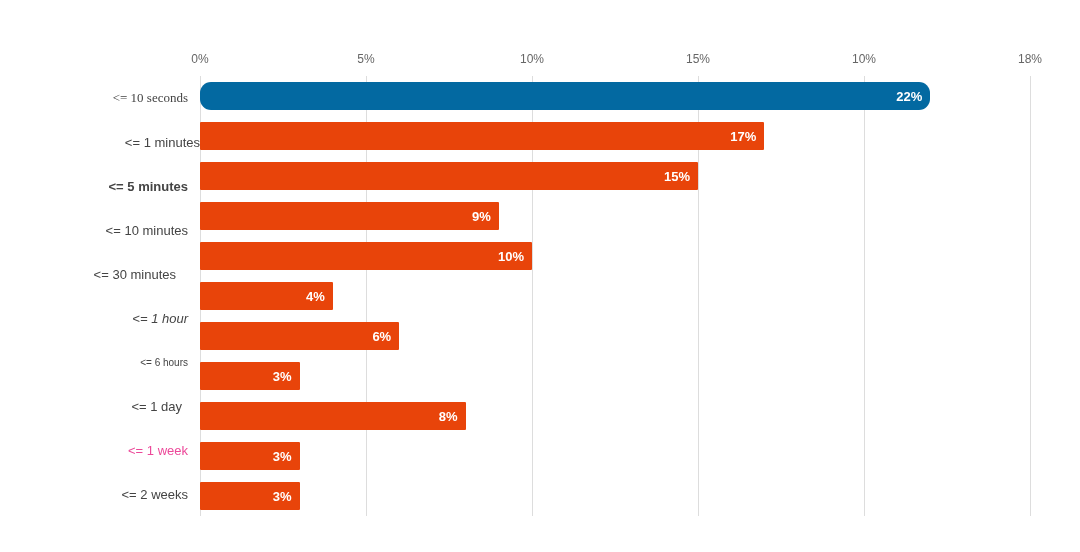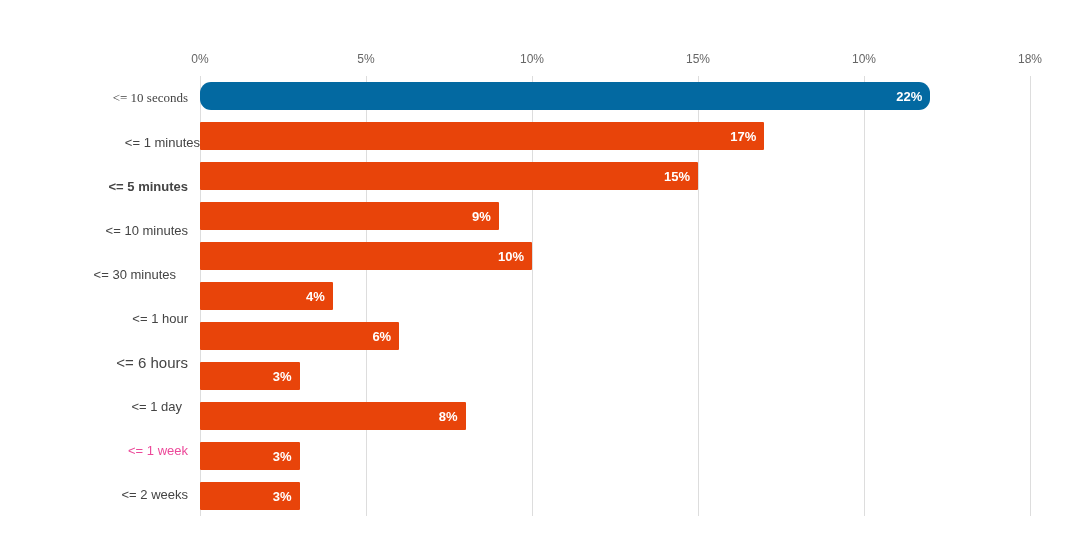--- a/index.html
+++ b/index.html
@@ -75,22 +75,22 @@
       </div>
 
     <div style="display:flex; flex:1; position:relative;">
 
       <div style="width:160px; display:flex; flex-direction:column; justify-content:space-around;" id="bar-labels">
           <div style="font-size: 13px; color: rgb(68, 68, 68); text-align: right; padding-right: 12px; height: 36px; display: flex; align-items: center; justify-content: flex-end; white-space: nowrap; font-family: Liberation Serif, serif;">&lt;= 10 seconds</div>
           <div style="font-size: 13px; color: rgb(68, 68, 68); text-align: right; padding-right: 0; height: 36px; display: flex; align-items: center; justify-content: flex-end; white-space: nowrap;">&lt;= 1 minutes</div>
           <div style="font-size: 13px; color: rgb(68, 68, 68); text-align: right; padding-right: 12px; height: 36px; display: flex; align-items: center; justify-content: flex-end; white-space: nowrap; font-weight: bold;">&lt;= 5 minutes</div>
           <div style="font-size: 13px; color: rgb(68, 68, 68); text-align: right; padding-right: 12px; height: 36px; display: flex; align-items: center; justify-content: flex-end; white-space: nowrap;">&lt;= 10 minutes</div>
           <div style="font-size: 13px; color: rgb(68, 68, 68); text-align: right; padding-right: 24px; height: 36px; display: flex; align-items: center; justify-content: flex-end; white-space: nowrap;">&lt;= 30 minutes</div>
-          <div style="font-size: 13px; color: rgb(68, 68, 68); text-align: right; padding-right: 12px; height: 36px; display: flex; align-items: center; justify-content: flex-end; white-space: nowrap;">&lt;= 1 hour</div>
-          <div style="font-size: 15px; color: rgb(68, 68, 68); text-align: right; padding-right: 12px; height: 36px; display: flex; align-items: center; justify-content: flex-end; white-space: nowrap;">&lt;= 6 hours</div>
+          <div style="font-size: 13px; color: rgb(68, 68, 68); text-align: right; padding-right: 12px; height: 36px; display: flex; align-items: center; justify-content: flex-end; white-space: nowrap; font-style: italic;">&lt;= 1 hour</div>
+          <div style="font-size: 10px; color: rgb(68, 68, 68); text-align: right; padding-right: 12px; height: 36px; display: flex; align-items: center; justify-content: flex-end; white-space: nowrap;">&lt;= 6 hours</div>
           <div style="font-size: 13px; color: rgb(68, 68, 68); text-align: right; padding-right: 18px; height: 36px; display: flex; align-items: center; justify-content: flex-end; white-space: nowrap;">&lt;= 1 day</div>
           <div style="font-size: 13px; color: #ec4899; text-align: right; padding-right: 12px; height: 36px; display: flex; align-items: center; justify-content: flex-end; white-space: nowrap;">&lt;= 1 week</div>
           <div style="font-size: 13px; color: rgb(68, 68, 68); text-align: right; padding-right: 12px; height: 36px; display: flex; align-items: center; justify-content: flex-end; white-space: nowrap;">&lt;= 2 weeks</div>
         </div>
 
       <div style="flex:1; position:relative; display:flex; flex-direction:column; justify-content:space-around;">
 
         <div class="grid-lines" id="grid-lines">
             <div class="grid-line" style="left: 0%;"></div>
             <div class="grid-line" style="left: 20%;"></div>

